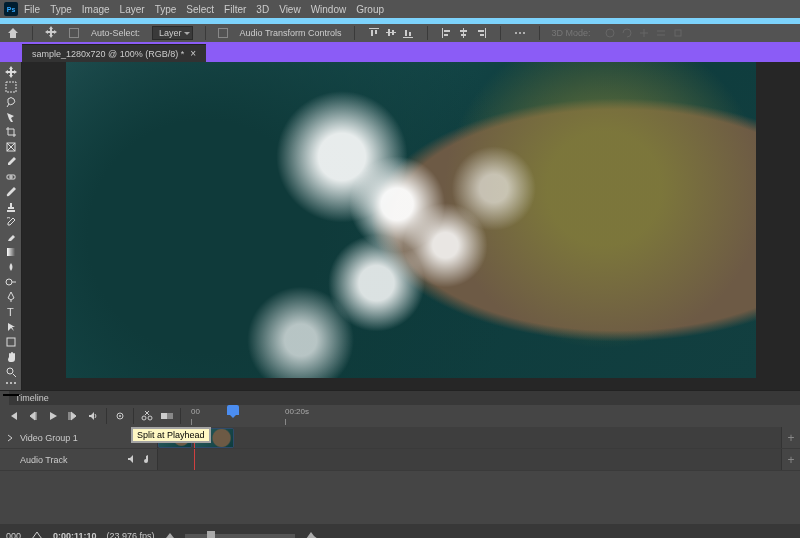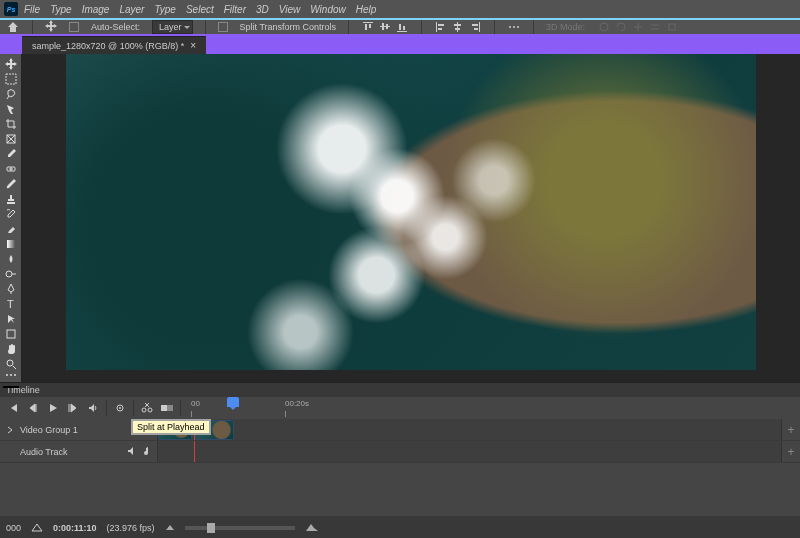--- a/index.html
+++ b/index.html
@@ -1,20 +1,20 @@
 <!DOCTYPE html>
 <html><head>
 <meta charset="utf-8">
 <style>
 * { margin: 0; padding: 0; box-sizing: border-box; font-family: "Segoe UI", Tahoma, sans-serif; }
 html, body { width: 800px; height: 538px; background: #323232; color: #ccc; overflow: hidden; font-size: 10px; }
-.menubar { height: 18px; background: #535353; display: flex; align-items: center; padding: 0 4px; font-style: italic; }
+.menubar { height: 18px; background: #535353; display: flex; align-items: center; padding: 0 4px; }
 .menubar .ps-logo { width: 14px; height: 14px; background: #001e30; color: #31a8ff; display: flex; align-items: center; justify-content: center; font-weight: bold; font-size: 7px; border-radius: 2px; margin-right: 6px; }
 .menubar span.m { margin-right: 10px; cursor: default; }
-.optionbar { height: 16px; background: #535353; display: flex; align-items: center; padding: 0 6px; gap: 12px; border-top: 2px solid #7dd3fc; }
+.optionbar { height: 24px; background: #535353; display: flex; align-items: center; padding: 0 6px; gap: 12px; border-top: 6px solid #7dd3fc; }
 .optionbar .home-icon { width: 14px; height: 14px; display:flex; align-items:center; justify-content:center; }
 .opt-sep { width: 1px; height: 14px; background: #3a3a3a; }
 .select-box { background: #3a3a3a; padding: 1px 10px 1px 6px; border: 1px solid #2a2a2a; font-size: 9px; position: relative; }
 .select-box::after { content: ""; position: absolute; right: 2px; top: 5px; border: 3px solid transparent; border-top-color: #aaa; }
 .chk { width: 10px; height: 10px; border: 1px solid #888; display: inline-block; vertical-align: middle; }
 .opt-label { font-size: 9px; }
 .align-group { display: flex; gap: 3px; }
 .align-btn { width: 14px; height: 14px; display: flex; align-items: center; justify-content: center; }
 .align-btn svg { display:block; }
 .tab-bar { height: 20px; background: #8b5cf6; display: flex; align-items: flex-end; padding-left: 22px; }
@@ -44,21 +44,21 @@
     
     radial-gradient(circle at 20% 55%, #0f3a3a 0 20%, transparent 55%),
     linear-gradient(130deg, #2a5b5e 0%, #164b4c 30%, #0e3c3d 55%, #123f40 100%);
   position: relative;
 }
 .status { height: 14px; background: #424242; display: flex; align-items: center; font-size: 9px; padding-left: 6px; gap: 10px; }
 .status .zoom { width: 48px; }
 .status .scrollbar { flex: 1; height: 10px; background: #333; margin: 0 6px; position: relative; }
 .status .scrollbar .thumb { position: absolute; left: 35%; width: 140px; height: 10px; background: #666; }
 .timeline-panel { background: #454545; height: 158px; display: flex; flex-direction: column; border-top: 1px solid #222;}
-.tl-header { height: 14px; background: #383838; padding-left: 6px; font-size: 9px; display: flex; align-items: center; }
+.tl-header { height: 14px; background: #383838; padding-left: 6px; font-size: 9px; display: flex; align-items: center; margin-left: 9px; }
 .tl-controls { height: 22px; display: flex; align-items: center; padding: 0 6px; gap: 6px; position: relative; }
 .tc-btn { width: 14px; height: 14px; display: flex; align-items: center; justify-content: center; }
 .tc-sep { width: 1px; height: 16px; background: #333; }
 .tc-ruler { flex: 1; height: 22px; position: relative; margin-left: 4px; }
 .ruler-mark { position: absolute; top: 2px; font-size: 8px; color: #aaa; }
 .ruler-mark::before { content:""; display:block; position:absolute; left:0; top:12px; width:1px; height:6px; background:#888;}
 .playhead { position: absolute; top: 0; width: 12px; }
 .playhead-head { width: 12px; height: 10px; background: #4b8df0; border-radius: 2px 2px 0 0; display:flex; align-items:center; justify-content:center;}
 .playhead-head::after{content:"";border:3px solid transparent; border-top-color:#4b8df0; position:absolute; top:10px; left:3px;}
 .tl-body { flex: 1; overflow: hidden; position: relative; }
@@ -88,41 +88,41 @@
   <span class="m">File</span>
   <span class="m">Type</span>
   <span class="m">Image</span>
   <span class="m">Layer</span>
   <span class="m">Type</span>
   <span class="m">Select</span>
   <span class="m">Filter</span>
   <span class="m">3D</span>
   <span class="m">View</span>
   <span class="m">Window</span>
-  <span class="m">Help</span>
+  <span class="m">Group</span>
 </div>
 
 <div class="optionbar">
   <div class="home-icon">
     <svg width="12" height="12" viewBox="0 0 12 12">
         <path d="M6 1 L11 6 H9 V11 H3 V6 H1 Z" fill="#ccc"></path>
       </svg>
   </div>
   <div class="opt-sep"></div>
   <div>
     <svg width="12" height="12" viewBox="0 0 12 12">
         <path d="M6 0 L8 3 H7 V5 H9 V4 L12 6 L9 8 V7 H7 V9 H8 L6 12 L4 9 H5 V7 H3 V8 L0 6 L3 4 V5 H5 V3 H4 Z" fill="#ccc"></path>
       </svg>
   </div>
   <span class="chk"></span>
   <span class="opt-label">Auto-Select:</span>
   <span class="select-box">Layer</span>
   <div class="opt-sep"></div>
   <span class="chk"></span>
-  <span class="opt-label">Split Transform Controls</span>
+  <span class="opt-label">Audio Transform Controls</span>
   <div class="opt-sep"></div>
   <div class="align-group">
     <div class="align-btn">
         <svg width="10" height="10">
           <rect x="0" y="0" width="10" height="1" fill="#ccc"></rect>
           <rect x="2" y="2" width="2" height="6" fill="#ccc"></rect>
           <rect x="6" y="2" width="2" height="4" fill="#ccc"></rect>
         </svg>
       </div>
     <div class="align-btn">

